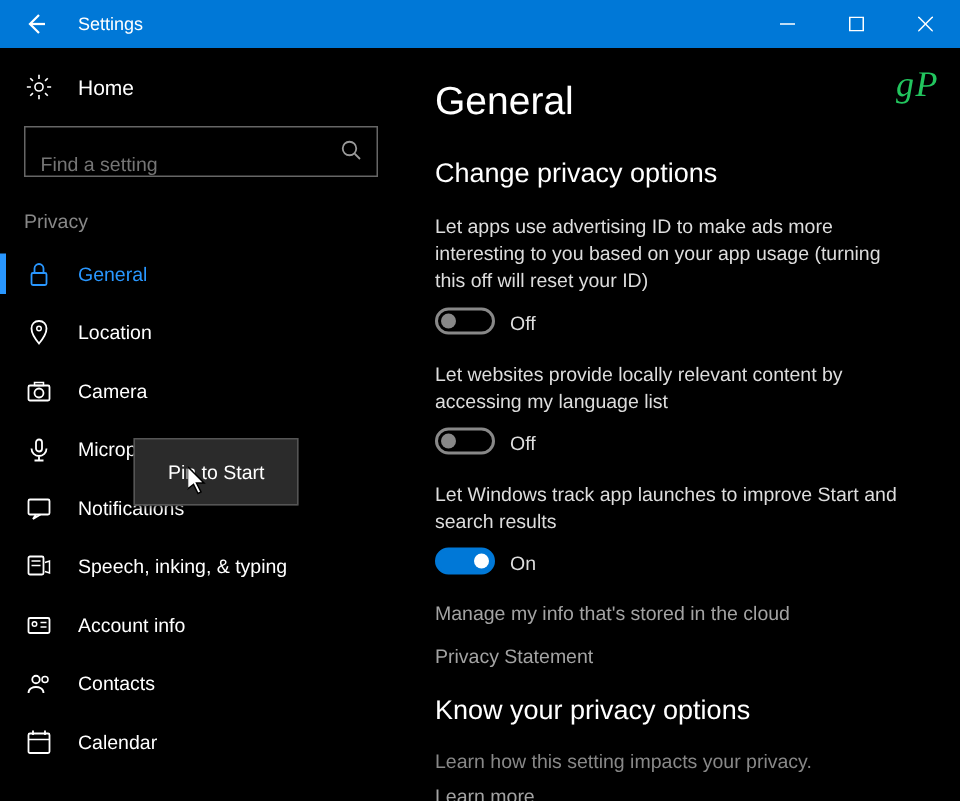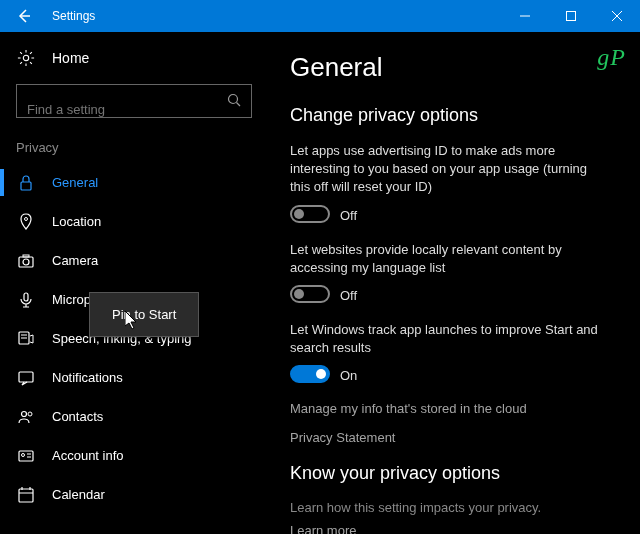--- a/index.html
+++ b/index.html
@@ -152,57 +152,57 @@
             <svg viewBox="0 0 18 18">
               <rect x="7" y="2" width="4" height="8" rx="2" stroke="#fff" fill="none" stroke-width="1.2"></rect>
               <path d="M4 8a5 5 0 0010 0M9 13v3M6 16h6" stroke="#fff" fill="none" stroke-width="1.2"></path>
             </svg>
           </span>
         <span>Microph</span>
       </div>
       <div class="nav-item">
         <span class="nav-icon">
             <svg viewBox="0 0 18 18">
+              <rect x="2" y="3" width="14" height="10" rx="1" stroke="#fff" fill="none" stroke-width="1.2"></rect>
+              <path d="M7 13l-2 3 5-3" stroke="#fff" fill="none" stroke-width="1.2"></path>
+            </svg>
+          </span>
+        <span>Notifications</span>
+      </div>
+      <div class="nav-item">
+        <span class="nav-icon">
+            <svg viewBox="0 0 18 18">
               <rect x="2" y="2" width="10" height="12" rx="1" stroke="#fff" fill="none" stroke-width="1.2"></rect>
               <line x1="4" y1="5" x2="10" y2="5" stroke="#fff"></line>
               <line x1="4" y1="8" x2="10" y2="8" stroke="#fff"></line>
               <path d="M13 6l3-1v8l-3-1" stroke="#fff" fill="none" stroke-width="1"></path>
             </svg>
           </span>
         <span>Speech, inking, &amp; typing</span>
       </div>
       <div class="nav-item">
         <span class="nav-icon">
             <svg viewBox="0 0 18 18">
-              <rect x="2" y="3" width="14" height="10" rx="1" stroke="#fff" fill="none" stroke-width="1.2"></rect>
-              <path d="M7 13l-2 3 5-3" stroke="#fff" fill="none" stroke-width="1.2"></path>
-            </svg>
-          </span>
-        <span>Notifications</span>
-      </div>
-      <div class="nav-item">
-        <span class="nav-icon">
-            <svg viewBox="0 0 18 18">
-              <circle cx="7" cy="6" r="2.5" stroke="#fff" fill="none" stroke-width="1.2"></circle>
-              <path d="M2 15c0-3 3-4 5-4s5 1 5 4" stroke="#fff" fill="none" stroke-width="1.2"></path>
-              <circle cx="13" cy="6" r="2" stroke="#fff" fill="none" stroke-width="1"></circle>
-            </svg>
-          </span>
-        <span>Contacts</span>
-      </div>
-      <div class="nav-item">
-        <span class="nav-icon">
-            <svg viewBox="0 0 18 18">
               <rect x="2" y="4" width="14" height="10" rx="1" stroke="#fff" fill="none" stroke-width="1.2"></rect>
               <circle cx="6" cy="8" r="1.5" stroke="#fff" fill="none"></circle>
               <line x1="10" y1="7" x2="14" y2="7" stroke="#fff"></line>
               <line x1="10" y1="10" x2="14" y2="10" stroke="#fff"></line>
             </svg>
           </span>
         <span>Account info</span>
+      </div>
+      <div class="nav-item">
+        <span class="nav-icon">
+            <svg viewBox="0 0 18 18">
+              <circle cx="7" cy="6" r="2.5" stroke="#fff" fill="none" stroke-width="1.2"></circle>
+              <path d="M2 15c0-3 3-4 5-4s5 1 5 4" stroke="#fff" fill="none" stroke-width="1.2"></path>
+              <circle cx="13" cy="6" r="2" stroke="#fff" fill="none" stroke-width="1"></circle>
+            </svg>
+          </span>
+        <span>Contacts</span>
       </div>
       <div class="nav-item">
         <span class="nav-icon">
             <svg viewBox="0 0 18 18">
               <rect x="2" y="3" width="14" height="13" rx="1" stroke="#fff" fill="none" stroke-width="1.2"></rect>
               <line x1="2" y1="7" x2="16" y2="7" stroke="#fff"></line>
               <line x1="5" y1="1" x2="5" y2="4" stroke="#fff" stroke-width="1.2"></line>
               <line x1="13" y1="1" x2="13" y2="4" stroke="#fff" stroke-width="1.2"></line>
             </svg>
           </span>

